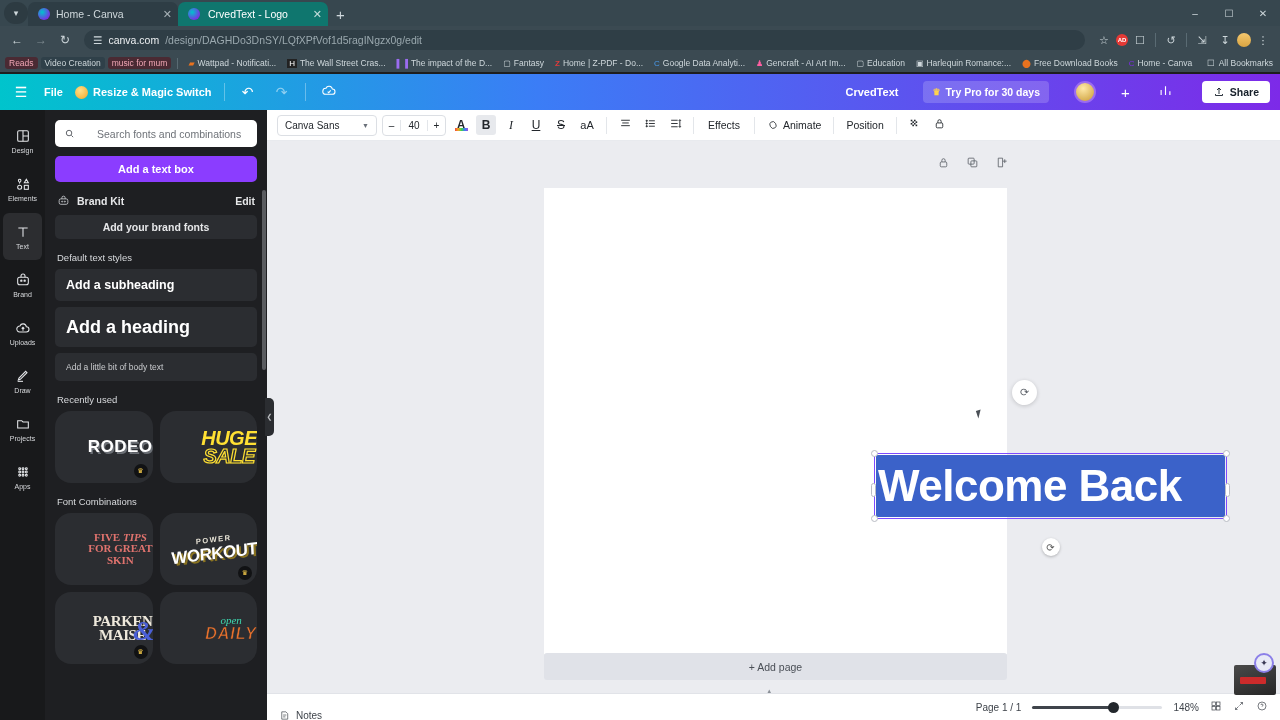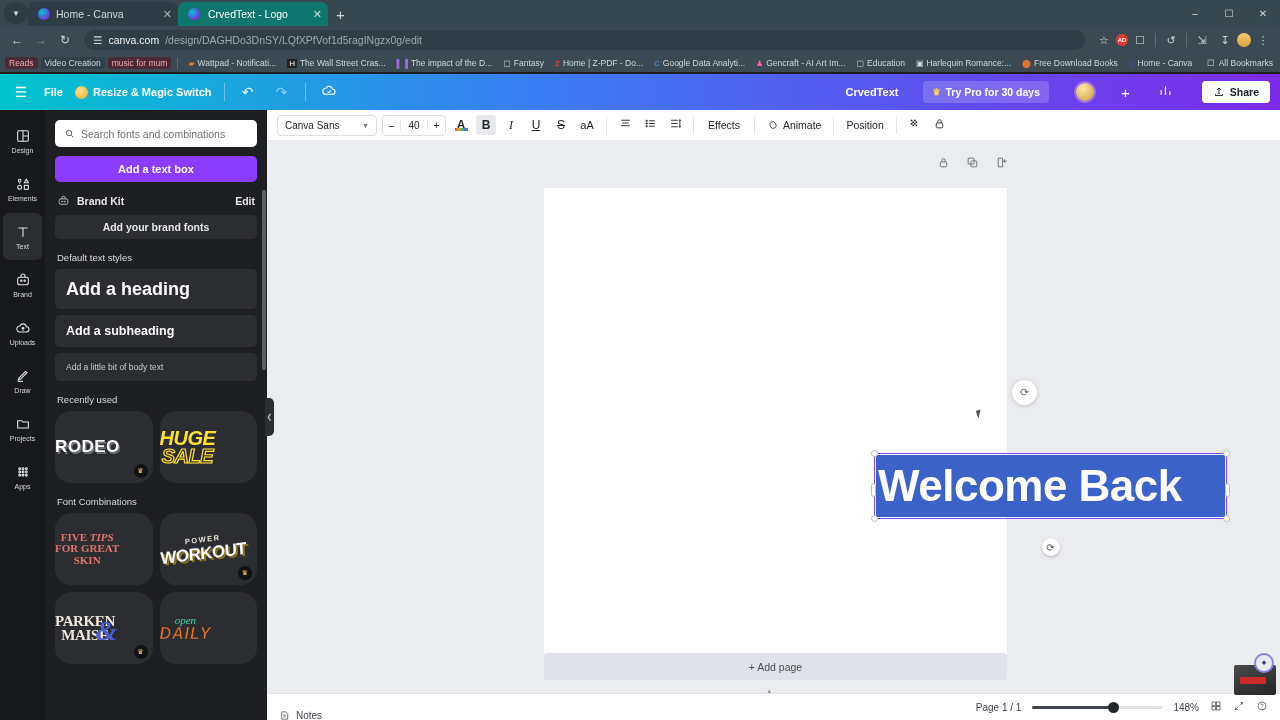--- a/index.html
+++ b/index.html
@@ -133,21 +133,21 @@
   .rail-item.active { background: #2c2d30; }
   .rail-item svg { width: 16px; height: 16px; stroke: #e3e5e8; fill: none; stroke-width: 1.6; }
 
   
   .panel {
     position: absolute; left: 45px; top: 110px; width: 222px; height: 610px;
     background: #1e1f22; padding: 10px 10px 0 10px; overflow: hidden;
   }
   .search-box {
     height: 27px; background: #fff; border-radius: 5px;
-    display: flex; align-items: center; gap: 6px; padding: 0 9px;
+    display: flex; align-items: center; gap: 22px; padding: 0 9px;
     font-size: 10.5px; color: #6e7278;
   }
   .search-box svg { width: 11px; height: 11px; stroke: #54585e; fill: none; stroke-width: 2; }
   .addtextbox {
     margin-top: 9px; height: 26px; background: #8b3dff; color: #fff;
     border-radius: 5px; display: flex; align-items: center;
     justify-content: center; font-size: 11px; font-weight: bold;
   }
   .brandkit-row {
     margin-top: 12px; display: flex; align-items: center; gap: 7px;
@@ -169,21 +169,21 @@
     display: flex; align-items: center; padding: 0 11px; color: #fff;
   }
   .style-card.heading { height: 40px; font-size: 18px; font-weight: bold; }
   .style-card.subheading { height: 32px; font-size: 12.5px; font-weight: bold; }
   .style-card.body { height: 28px; font-size: 8.5px; color: #c9cbce; }
 
   .grid2 { display: flex; gap: 7px; }
   .thumb {
     flex: 1; height: 72px; background: #2b2d31; border-radius: 16px;
     position: relative; display: flex; align-items: center;
-    justify-content: flex-start; overflow: hidden;
+    justify-content: flex-end; overflow: hidden;
   }
   .thumb .crown-badge {
     position: absolute; right: 5px; bottom: 5px; width: 14px; height: 14px;
     background: #111214; border-radius: 50%; display: flex;
     align-items: center; justify-content: center; font-size: 7px; color: #ffd34d;
   }
   .t-rodeo {
     color: #fff; font-size: 17px; font-weight: bold; letter-spacing: .5px;
     text-shadow: 1.5px 1.5px 0 #6b6f75;
   }
@@ -560,22 +560,22 @@
         <path d="M9 9V7a3 3 0 016 0v2"></path>
         <circle cx="9.5" cy="14" r="1"></circle>
         <circle cx="14.5" cy="14" r="1"></circle>
       </svg>
     <span>Brand Kit</span>
     <span class="edit">Edit</span>
   </div>
   <div class="brandfonts">Add your brand fonts</div>
 
   <div class="sec-title">Default text styles</div>
+  <div class="style-card subheading">Add a subheading</div>
   <div class="style-card heading">Add a heading</div>
-  <div class="style-card subheading">Add a subheading</div>
   <div class="style-card body">Add a little bit of body text</div>
 
   <div class="sec-title">Recently used</div>
   <div class="grid2">
     <div class="thumb">
       <span class="t-rodeo">RODEO</span>
       <span class="crown-badge">♛</span>
     </div>
     <div class="thumb">
       <span class="t-huge">

